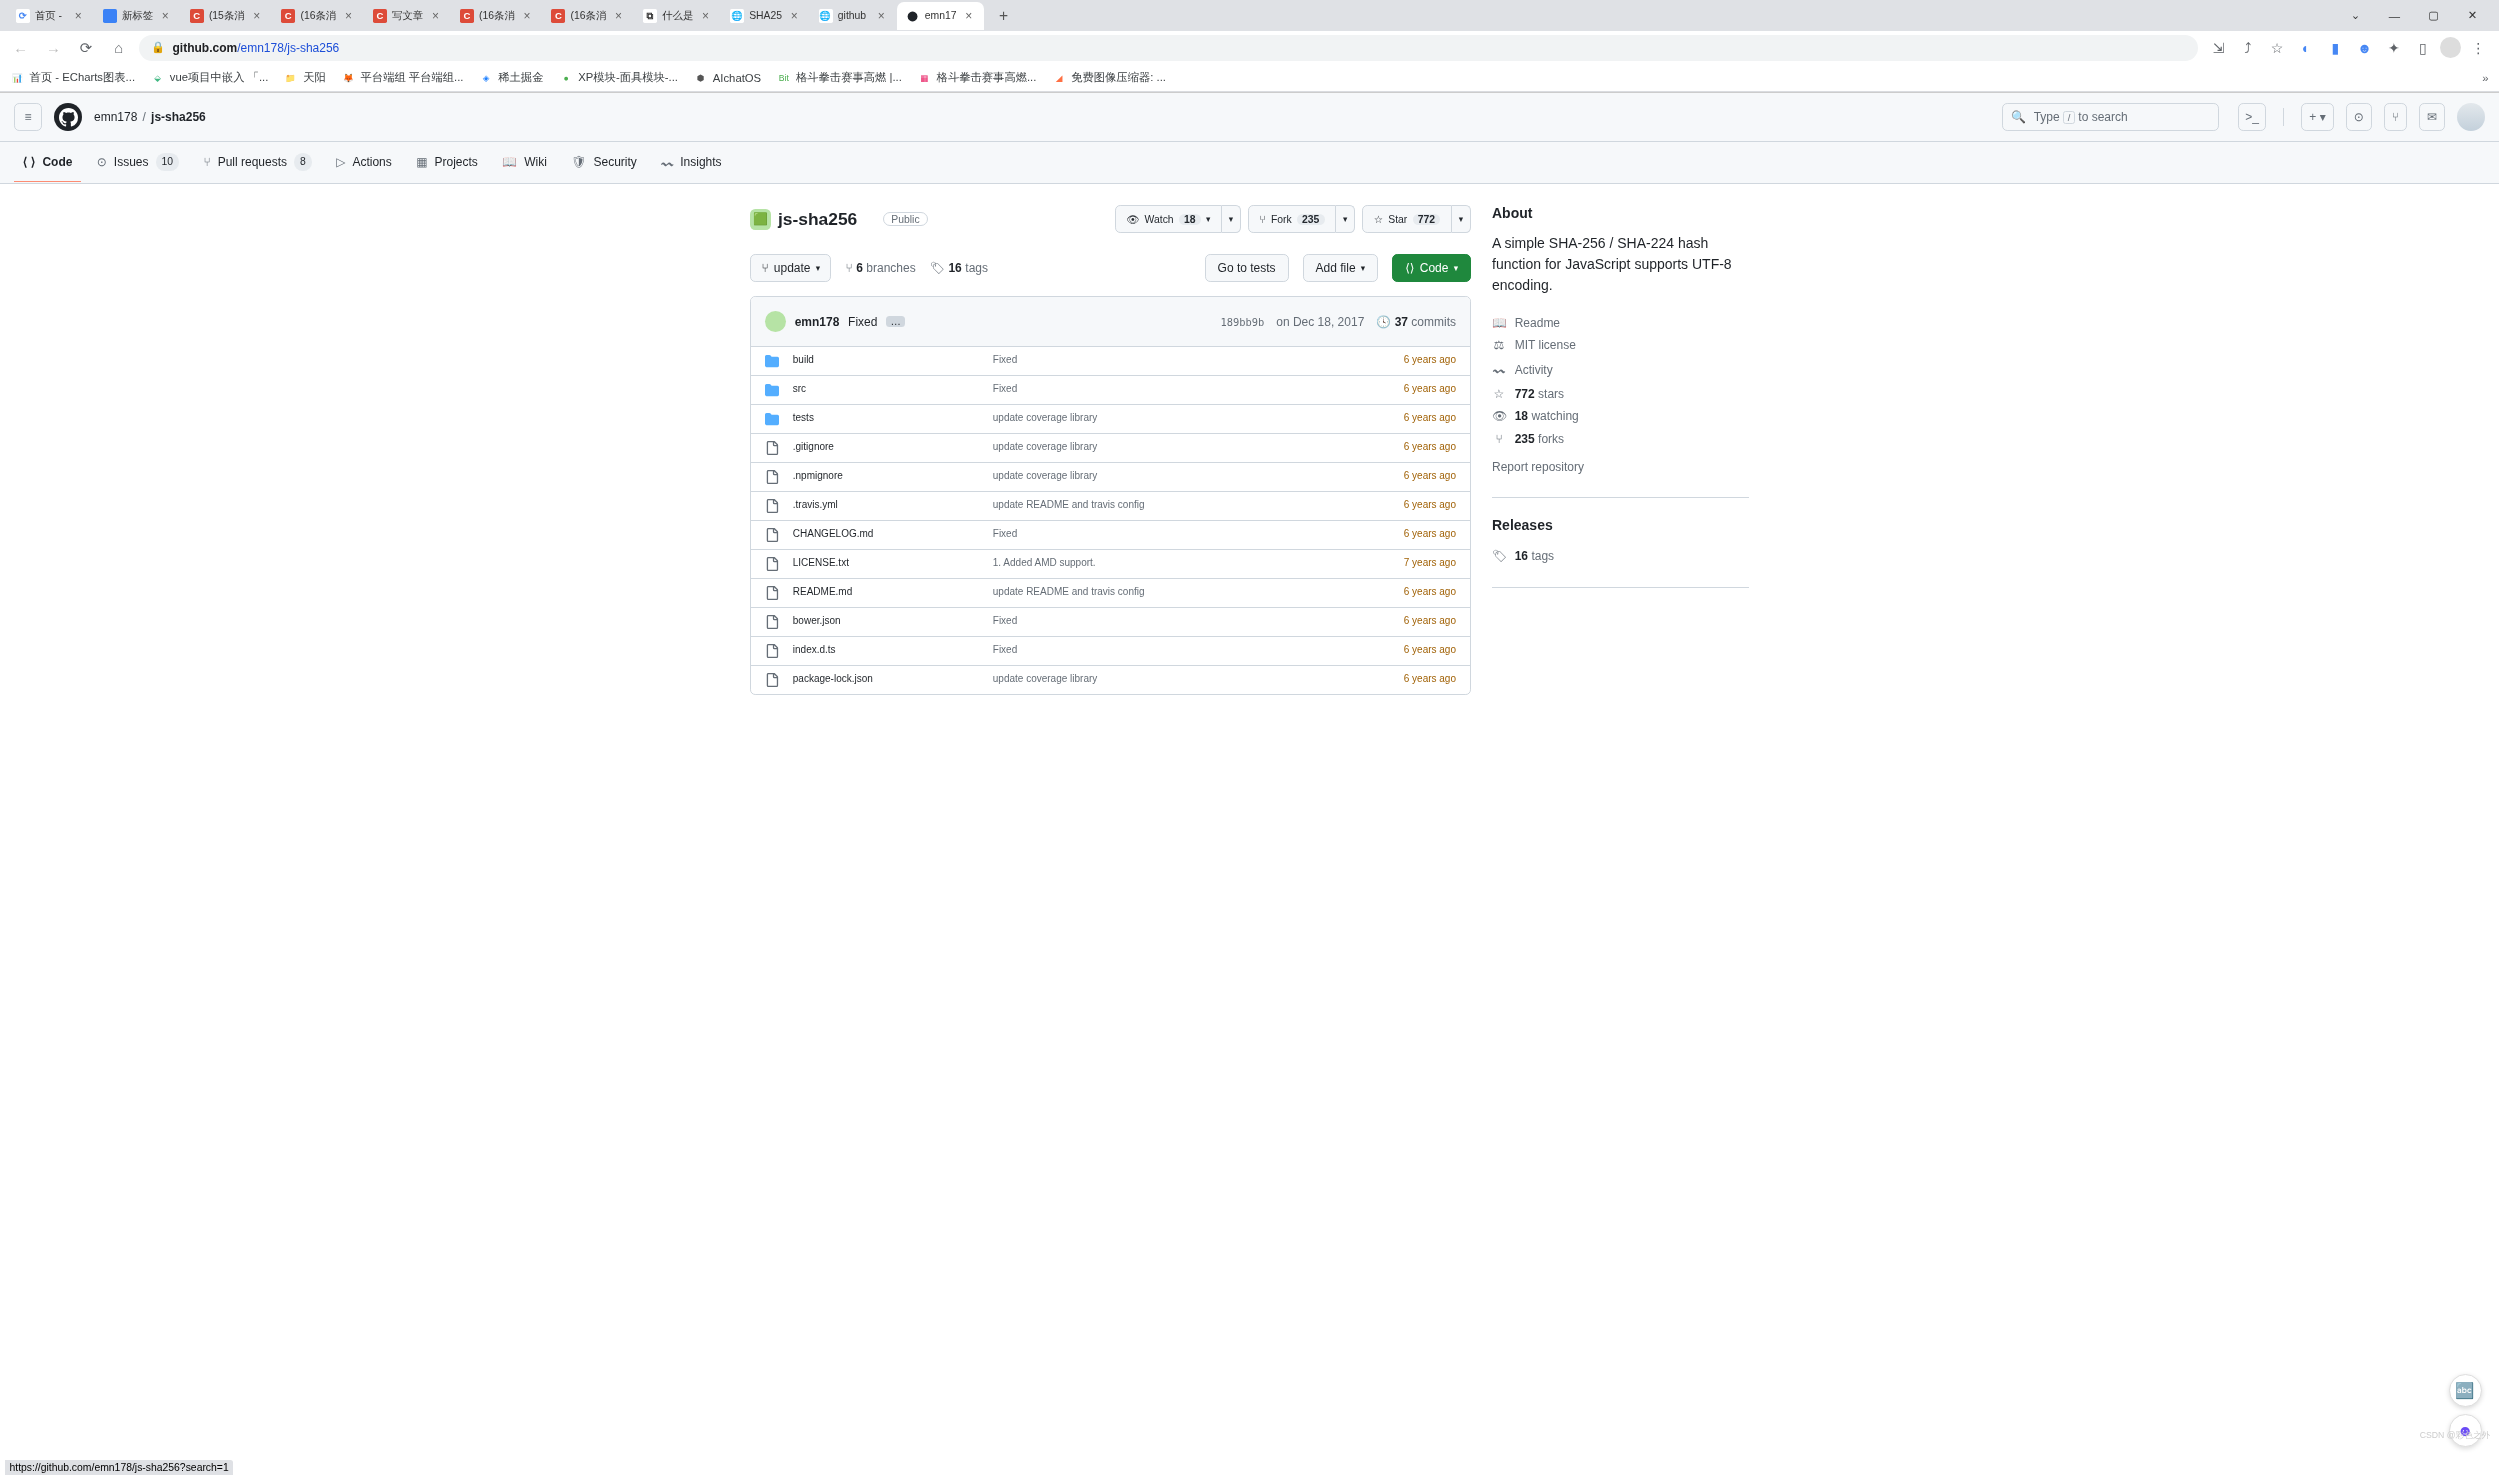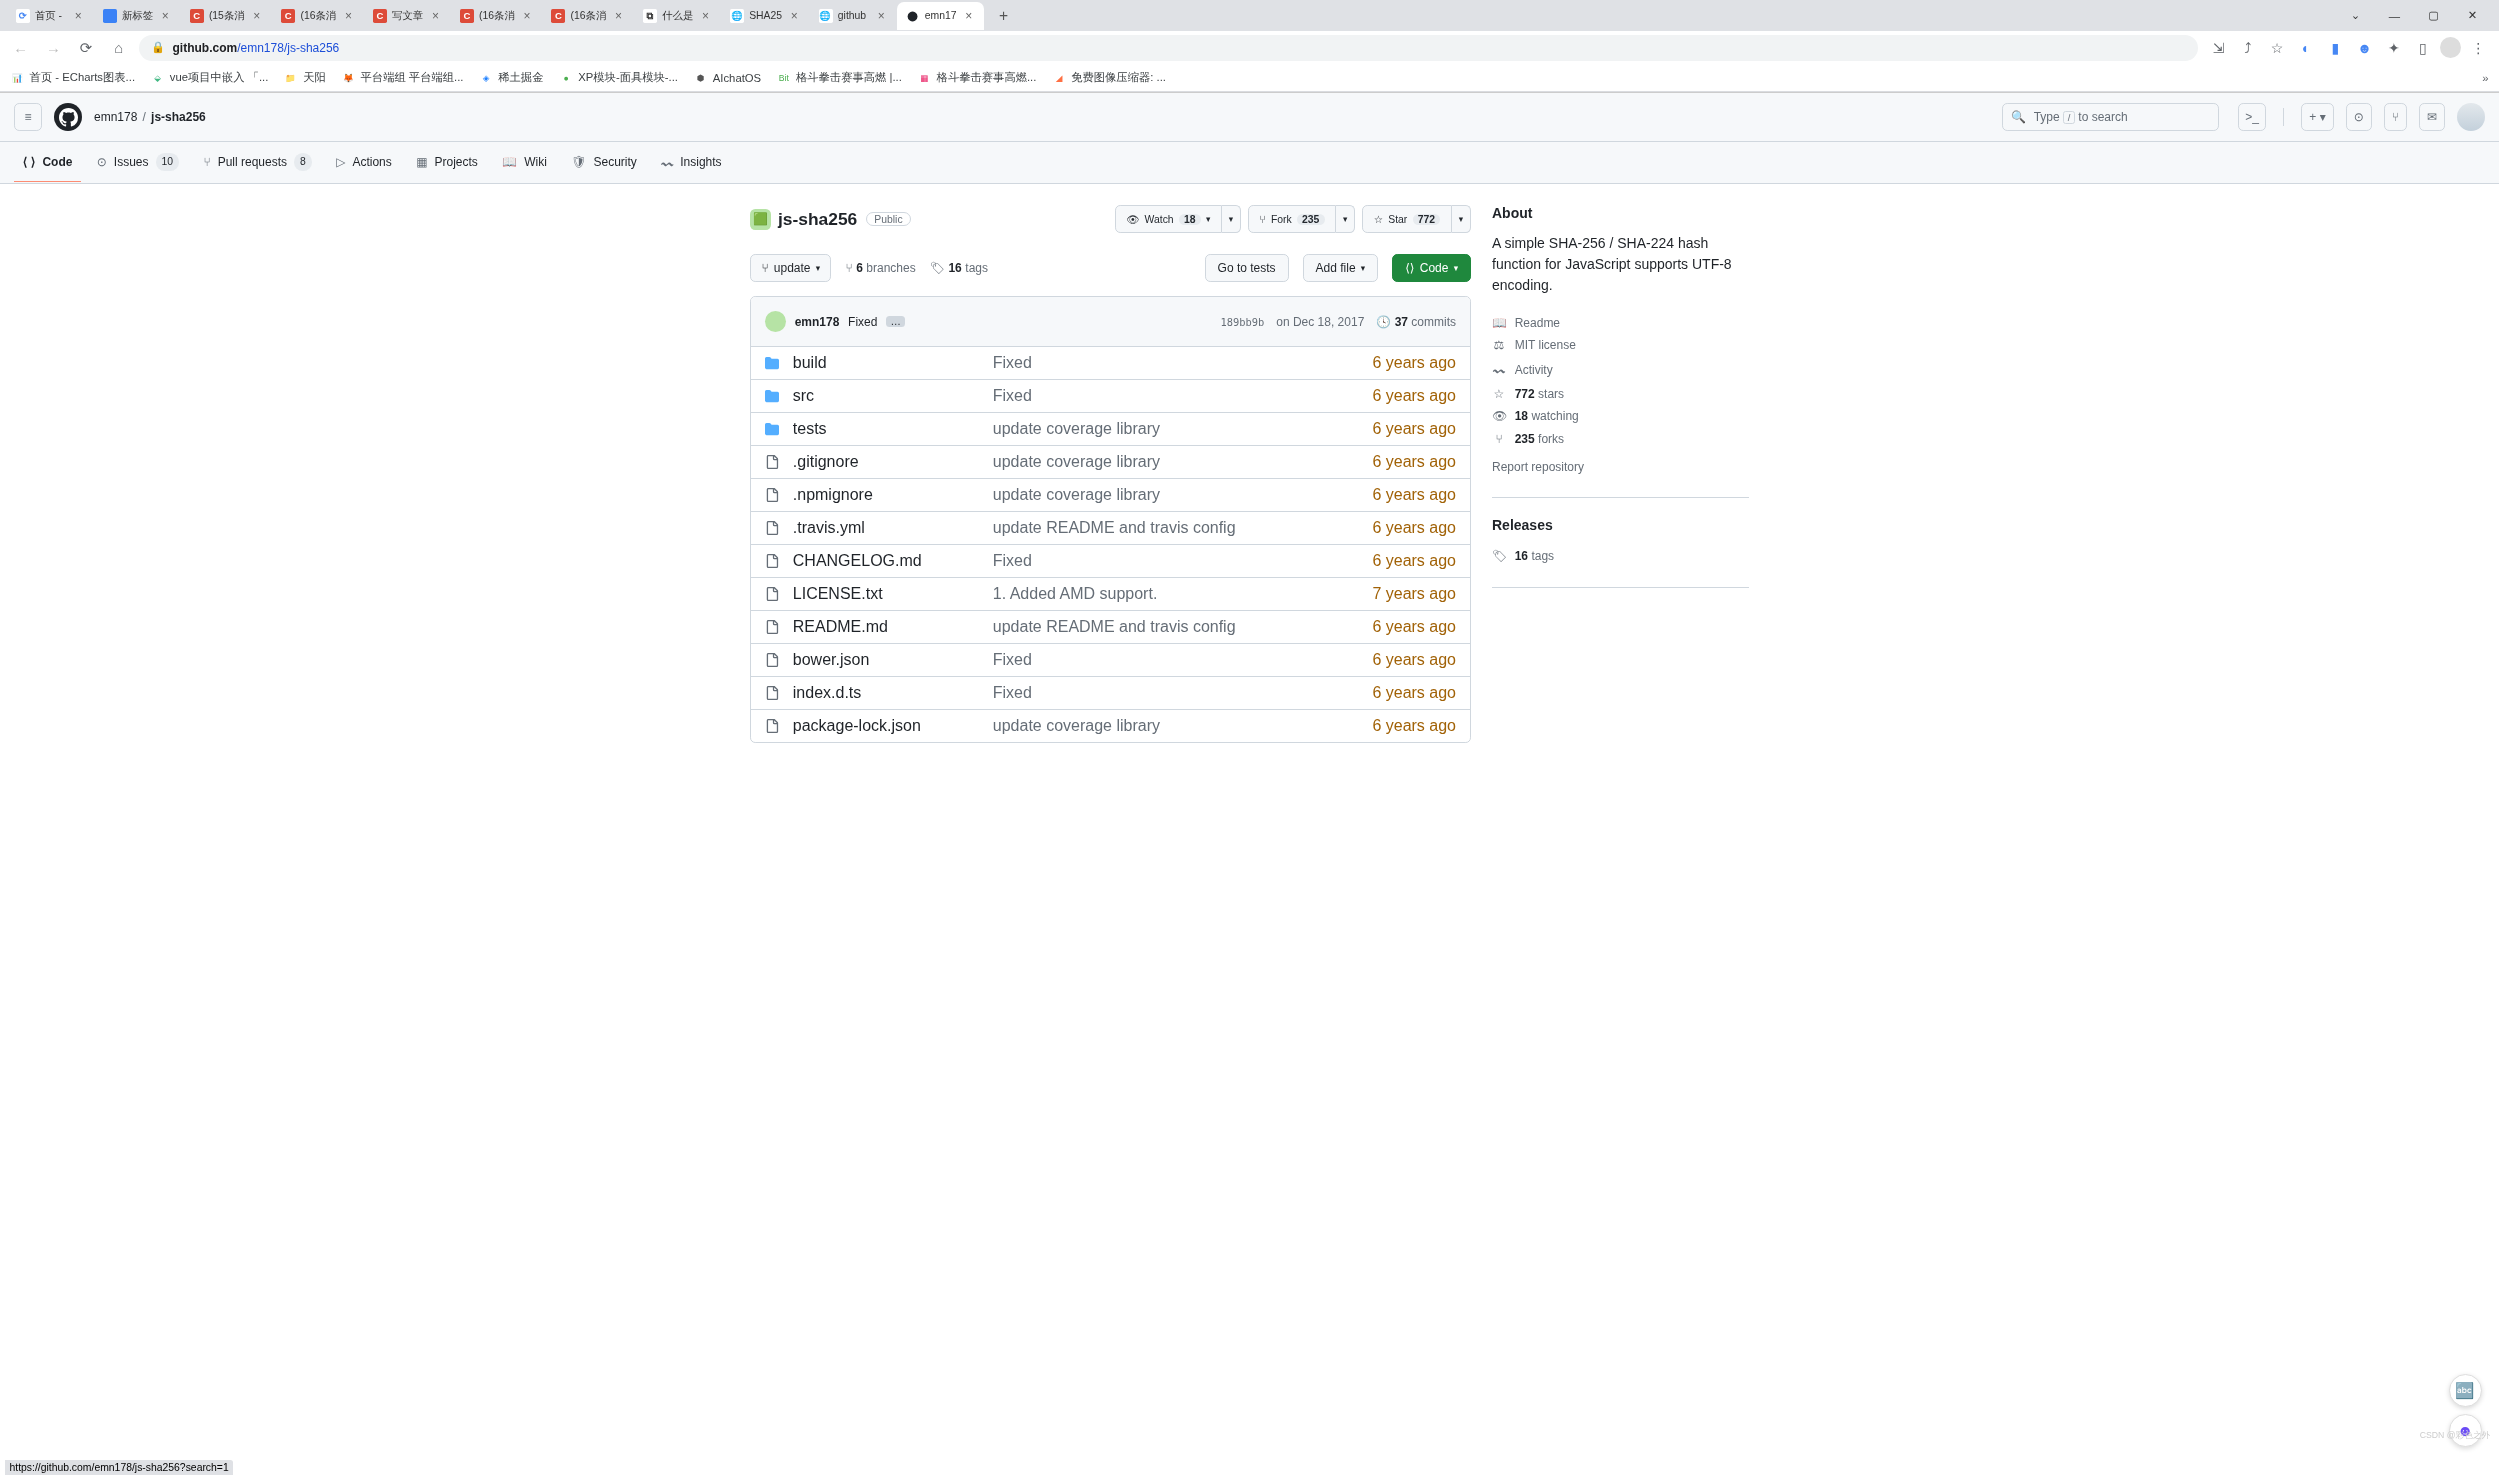--- a/index.html
+++ b/index.html
@@ -44,21 +44,21 @@
 .gh-tab.active{border-bottom-color:#fd8c73;font-weight:600}
 .gh-tab .ticon{color:#656d76}
 .gh-tab.active .ticon{color:#1f2328}
 .gh-tab .counter{background:#afb8c133;border-radius:8.7px;padding:0 6px;font-size:10.4px;font-weight:500;height:17.4px;line-height:17.4px}
 .gh-body{max-width:1055px;margin:0 auto;padding:21px 28px;display:flex;gap:21px}
 .gh-main{flex:1;min-width:0}
 .gh-side{width:257px;flex-shrink:0}
 .repo-head{display:flex;align-items:center;margin-bottom:14px}
 .repo-icon{width:21px;height:21px;border-radius:5.2px;background:#b6e3a5;margin-right:7px;display:flex;align-items:center;justify-content:center;font-size:12px}
 .repo-name{font-size:17.4px;font-weight:600;color:#1f2328}
-.repo-label{margin-left:9px;border:0.9px solid #d0d7de;border-radius:10.4px;padding:0.9px 7px;font-size:10.4px;color:#656d76}
+.repo-label{margin-left:26px;border:0.9px solid #d0d7de;border-radius:10.4px;padding:0.9px 7px;font-size:10.4px;color:#656d76}
 .repo-actions{margin-left:auto;display:flex;gap:7px}
 .btn-grp{display:flex}
 .btn{height:28px;border:0.9px solid #d0d7de;background:#f6f8fa;display:flex;align-items:center;padding:0 10.4px;font-size:10.4px;cursor:pointer;gap:5.2px;color:#24292f}
 .btn.first{border-radius:5.2px 0 0 5.2px}
 .btn.last{border-radius:0 5.2px 5.2px 0;border-left:0;padding:0 7px}
 .btn .count{background:#afb8c133;border-radius:8.7px;padding:0 5.2px;font-weight:600;font-size:10.4px}
 .file-controls{display:flex;align-items:center;gap:14px;margin-bottom:14px;margin-top:21px}
 .branch-btn{height:28px;border:0.9px solid #d0d7de;border-radius:5.2px;background:#f6f8fa;display:flex;align-items:center;padding:0 10.4px;gap:5.2px;cursor:pointer;font-size:12px}
 .branch-btn b{font-weight:500}
 .meta-link{display:flex;align-items:center;gap:3.5px;font-size:12px;color:#1f2328;cursor:pointer}
@@ -69,21 +69,21 @@
 .btn-code{background:#1f883d;color:#fff;border-color:#1f883d}
 .commit-box{border:0.9px solid #d0d7de;border-radius:5.2px;overflow:hidden}
 .commit-head{background:#f6f8fa;display:flex;align-items:center;padding:14px;gap:8.7px;border-bottom:0.9px solid #d0d7de}
 .commit-head .cavatar{width:21px;height:21px;border-radius:50%;background:#b6e3a5}
 .commit-head .cauthor{font-weight:600;font-size:12px}
 .commit-head .cmsg{color:#1f2328;font-size:12px}
 .commit-head .cmore{background:#d0d7de;border-radius:3.5px;padding:0 4.3px;font-size:10.4px;cursor:pointer}
 .commit-head .cright{margin-left:auto;display:flex;align-items:center;gap:12px;font-size:12px;color:#656d76}
 .commit-head .csha{font-family:monospace;font-size:10.4px}
 .commit-head .ccount b{color:#1f2328;font-weight:600}
-.file-row{display:flex;align-items:center;padding:7px 14px;border-bottom:0.9px solid #d0d7de;font-size:16px}
+.file-row{display:flex;align-items:flex-start;padding:7px 14px;border-bottom:0.9px solid #d0d7de;font-size:10px}
 .file-row:last-child{border-bottom:none}
 .file-row .ficon{width:17.4px;margin-right:10.4px;color:#656d76}
 .file-row .ficon.dir{color:#54aeff}
 .file-row .fname{width:200px;color:#1f2328;cursor:pointer}
 .file-row .fmsg{flex:1;color:#656d76;cursor:pointer}
 .file-row .ftime{color:#a16207;text-align:right}
 .side-sec{padding-bottom:19px;margin-bottom:19px;border-bottom:0.9px solid #d0d7de}
 .side-sec.nb{border-bottom:none}
 .side-title{font-size:14px;font-weight:600;margin-bottom:12px}
 .side-desc{font-size:14px;line-height:1.5;margin-bottom:15.6px}

